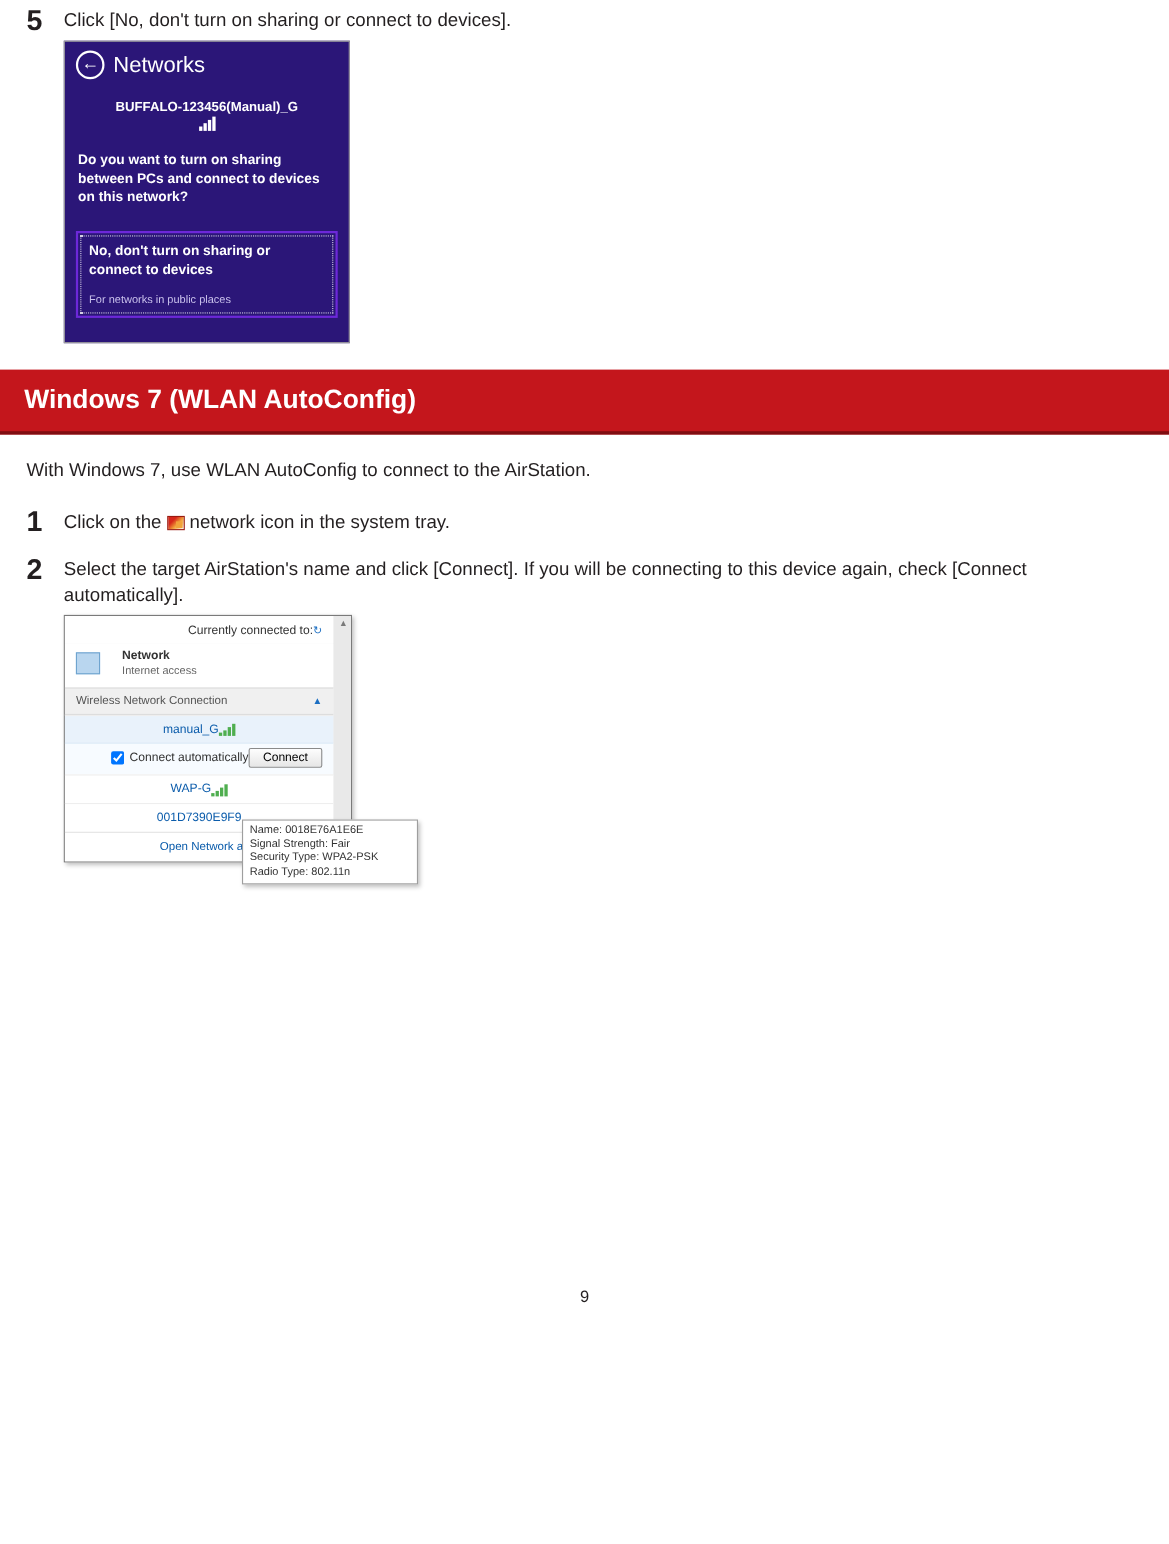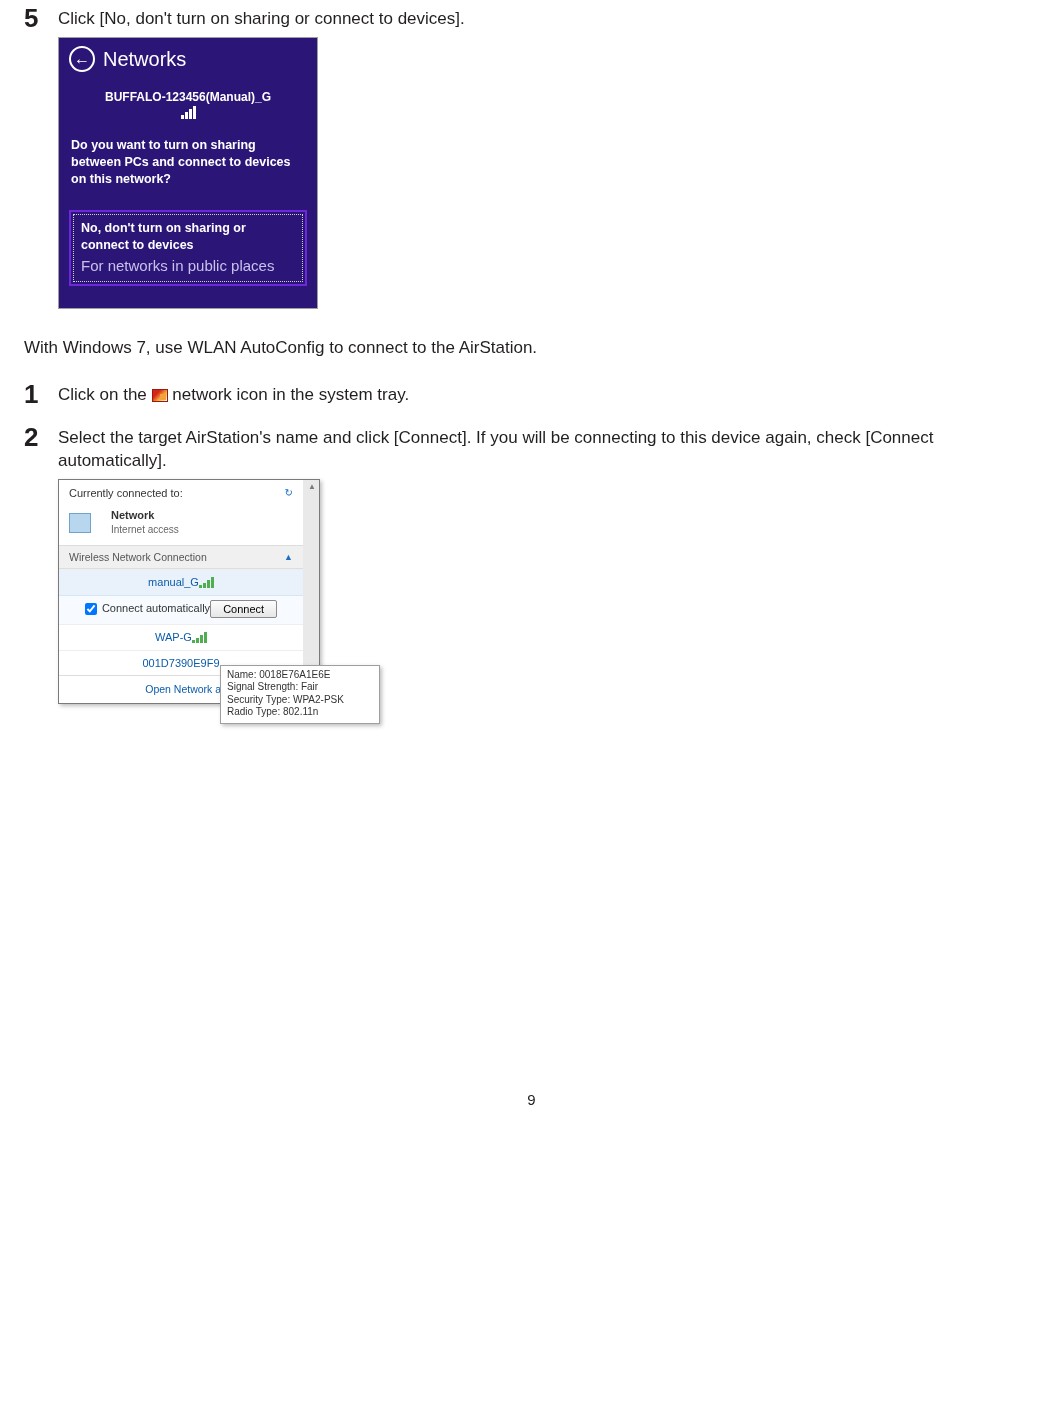--- a/index.html
+++ b/index.html
@@ -67,21 +67,21 @@
     margin: 8px 10px;
     border: 1px solid rgba(255,255,255,0.35);
     padding: 8px 10px;
   }
   .w8-option.selected {
     border: 2px solid #6d28d9;
     outline: 1px dotted rgba(255,255,255,0.8);
     outline-offset: -5px;
   }
   .w8-option .opt-title { font-weight: 600; font-size: 12.5px; }
-  .w8-option .opt-sub   { color: #c9c1ec; font-size: 15px; margin-top: 2px; }
+  .w8-option .opt-sub   { color: #c9c1ec; font-size: 10px; margin-top: 12px; }
 
   
   .section-bar {
     background: #c4161c;
     color: #fff;
     font-weight: 700;
     font-size: 24px;
     padding: 12px 22px;
     margin-top: 18px;
     border-bottom: 3px solid #7f0e12;
@@ -113,21 +113,21 @@
     box-shadow: 2px 2px 4px rgba(0,0,0,0.25);
   }
   .w7-scroll {
     border-right: 16px solid #e9e9e9;
     position: relative;
   }
   .w7-scroll::after{
     content:"▲"; position:absolute; right:-13px; top:2px; font-size:8px; color:#7a7a7a;
   }
   .w7-sec { padding: 6px 10px 4px 10px; background:#fff; }
-  .w7-currently { display:flex; justify-content:space-between; align-items:center; }
+  .w7-currently { display:flex; justify-content:flex-end; align-items:center; }
   .w7-currently .refresh { color:#1b6ec2; font-size:10px; }
   .w7-net {
     display:flex; gap:20px; align-items:center;
     padding: 4px 10px 8px 10px; background:#fff;
   }
   .w7-net .nic {
     width:22px; height:20px; background:#b9d6ef; border:1px solid #6fa4cf;
   }
   .w7-net .nm { font-weight:700; }
   .w7-net .sub { color:#666; font-size:10px; }
@@ -146,21 +146,21 @@
     border-top:1px solid #eee;
     color:#0b5cab;
   }
   .w7-list .row.sel { background:#e9f2fb; }
   .w7-sig { display:inline-flex; align-items:flex-end; gap:1px; height:12px; }
   .w7-sig span{ width:3px; background:#4fae4f; display:inline-block }
   .w7-sig.gray span{ background:#bdbdbd }
   .w7-sig .b1{height:3px}.w7-sig .b2{height:5px}.w7-sig .b3{height:8px}.w7-sig .b4{height:11px}
   .w7-expand {
     background:#f7fbff; padding:4px 10px 6px 10px;
-    display:flex; align-items:center; justify-content:center;
+    display:flex; align-items:center; justify-content:flex-end;
     border-top:1px solid #d6e6f5;
   }
   .w7-check { display:flex; align-items:center; gap:5px; color:#333 }
   .w7-check input{ width:12px; height:12px }
   .w7-connect {
     font-size:11px; padding:2px 12px;
     background:linear-gradient(#fdfdfd,#e6e6e6);
     border:1px solid #8a8a8a; border-radius:2px;
   }
   .w7-footer {
@@ -207,20 +207,21 @@
         </div>
         <div class="w8-question">Do you want to turn on sharing between PCs and connect to devices on this network?</div>
         <div class="w8-option selected">
           <div class="opt-title">No, don't turn on sharing or connect to devices</div>
           <div class="opt-sub">For networks in public places</div>
         </div>
       </div>
     </div>
   </div>
 
+  <div class="section-bar">Windows 7 (WLAN AutoConfig)</div>
 
   <div class="intro">With Windows 7, use WLAN AutoConfig to connect to the AirStation.</div>
 
   <div class="step-row">
     <div class="step-num">1</div>
     <div class="step-body">
       <div class="step-text">
         <span>Click on the </span><span class="inline-icon"></span><span> network icon in the system tray.</span>
       </div>
     </div>

